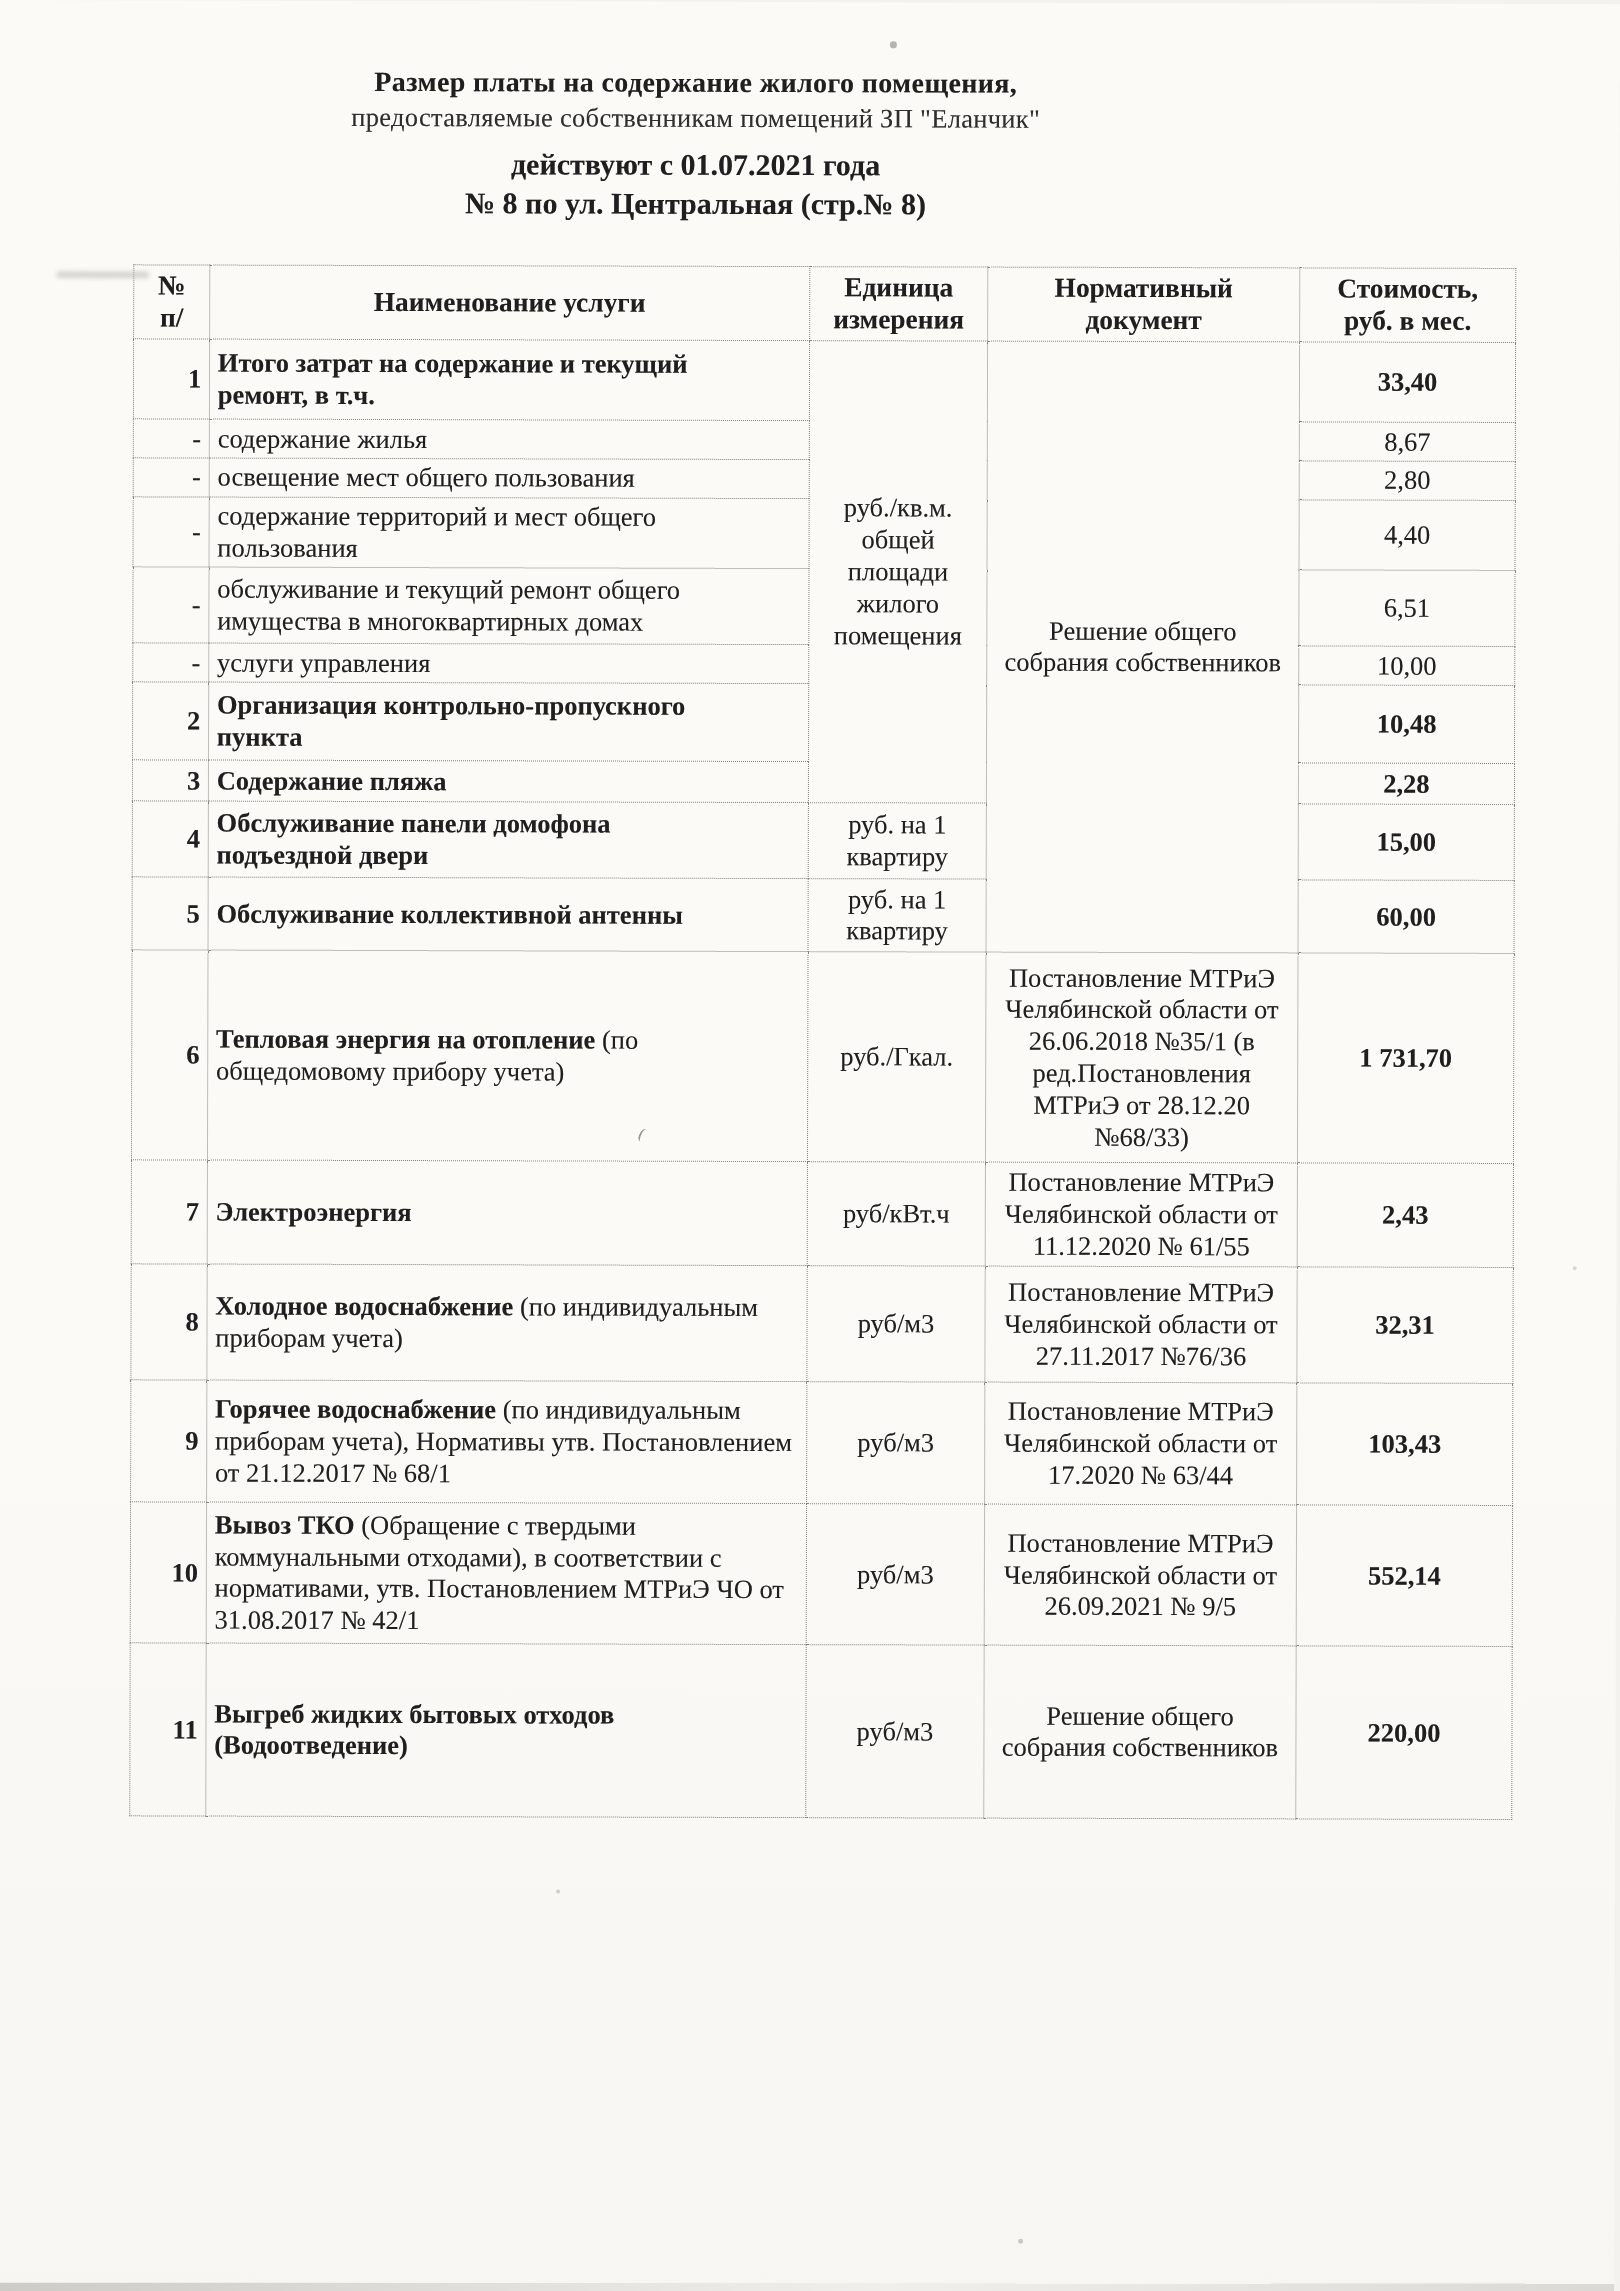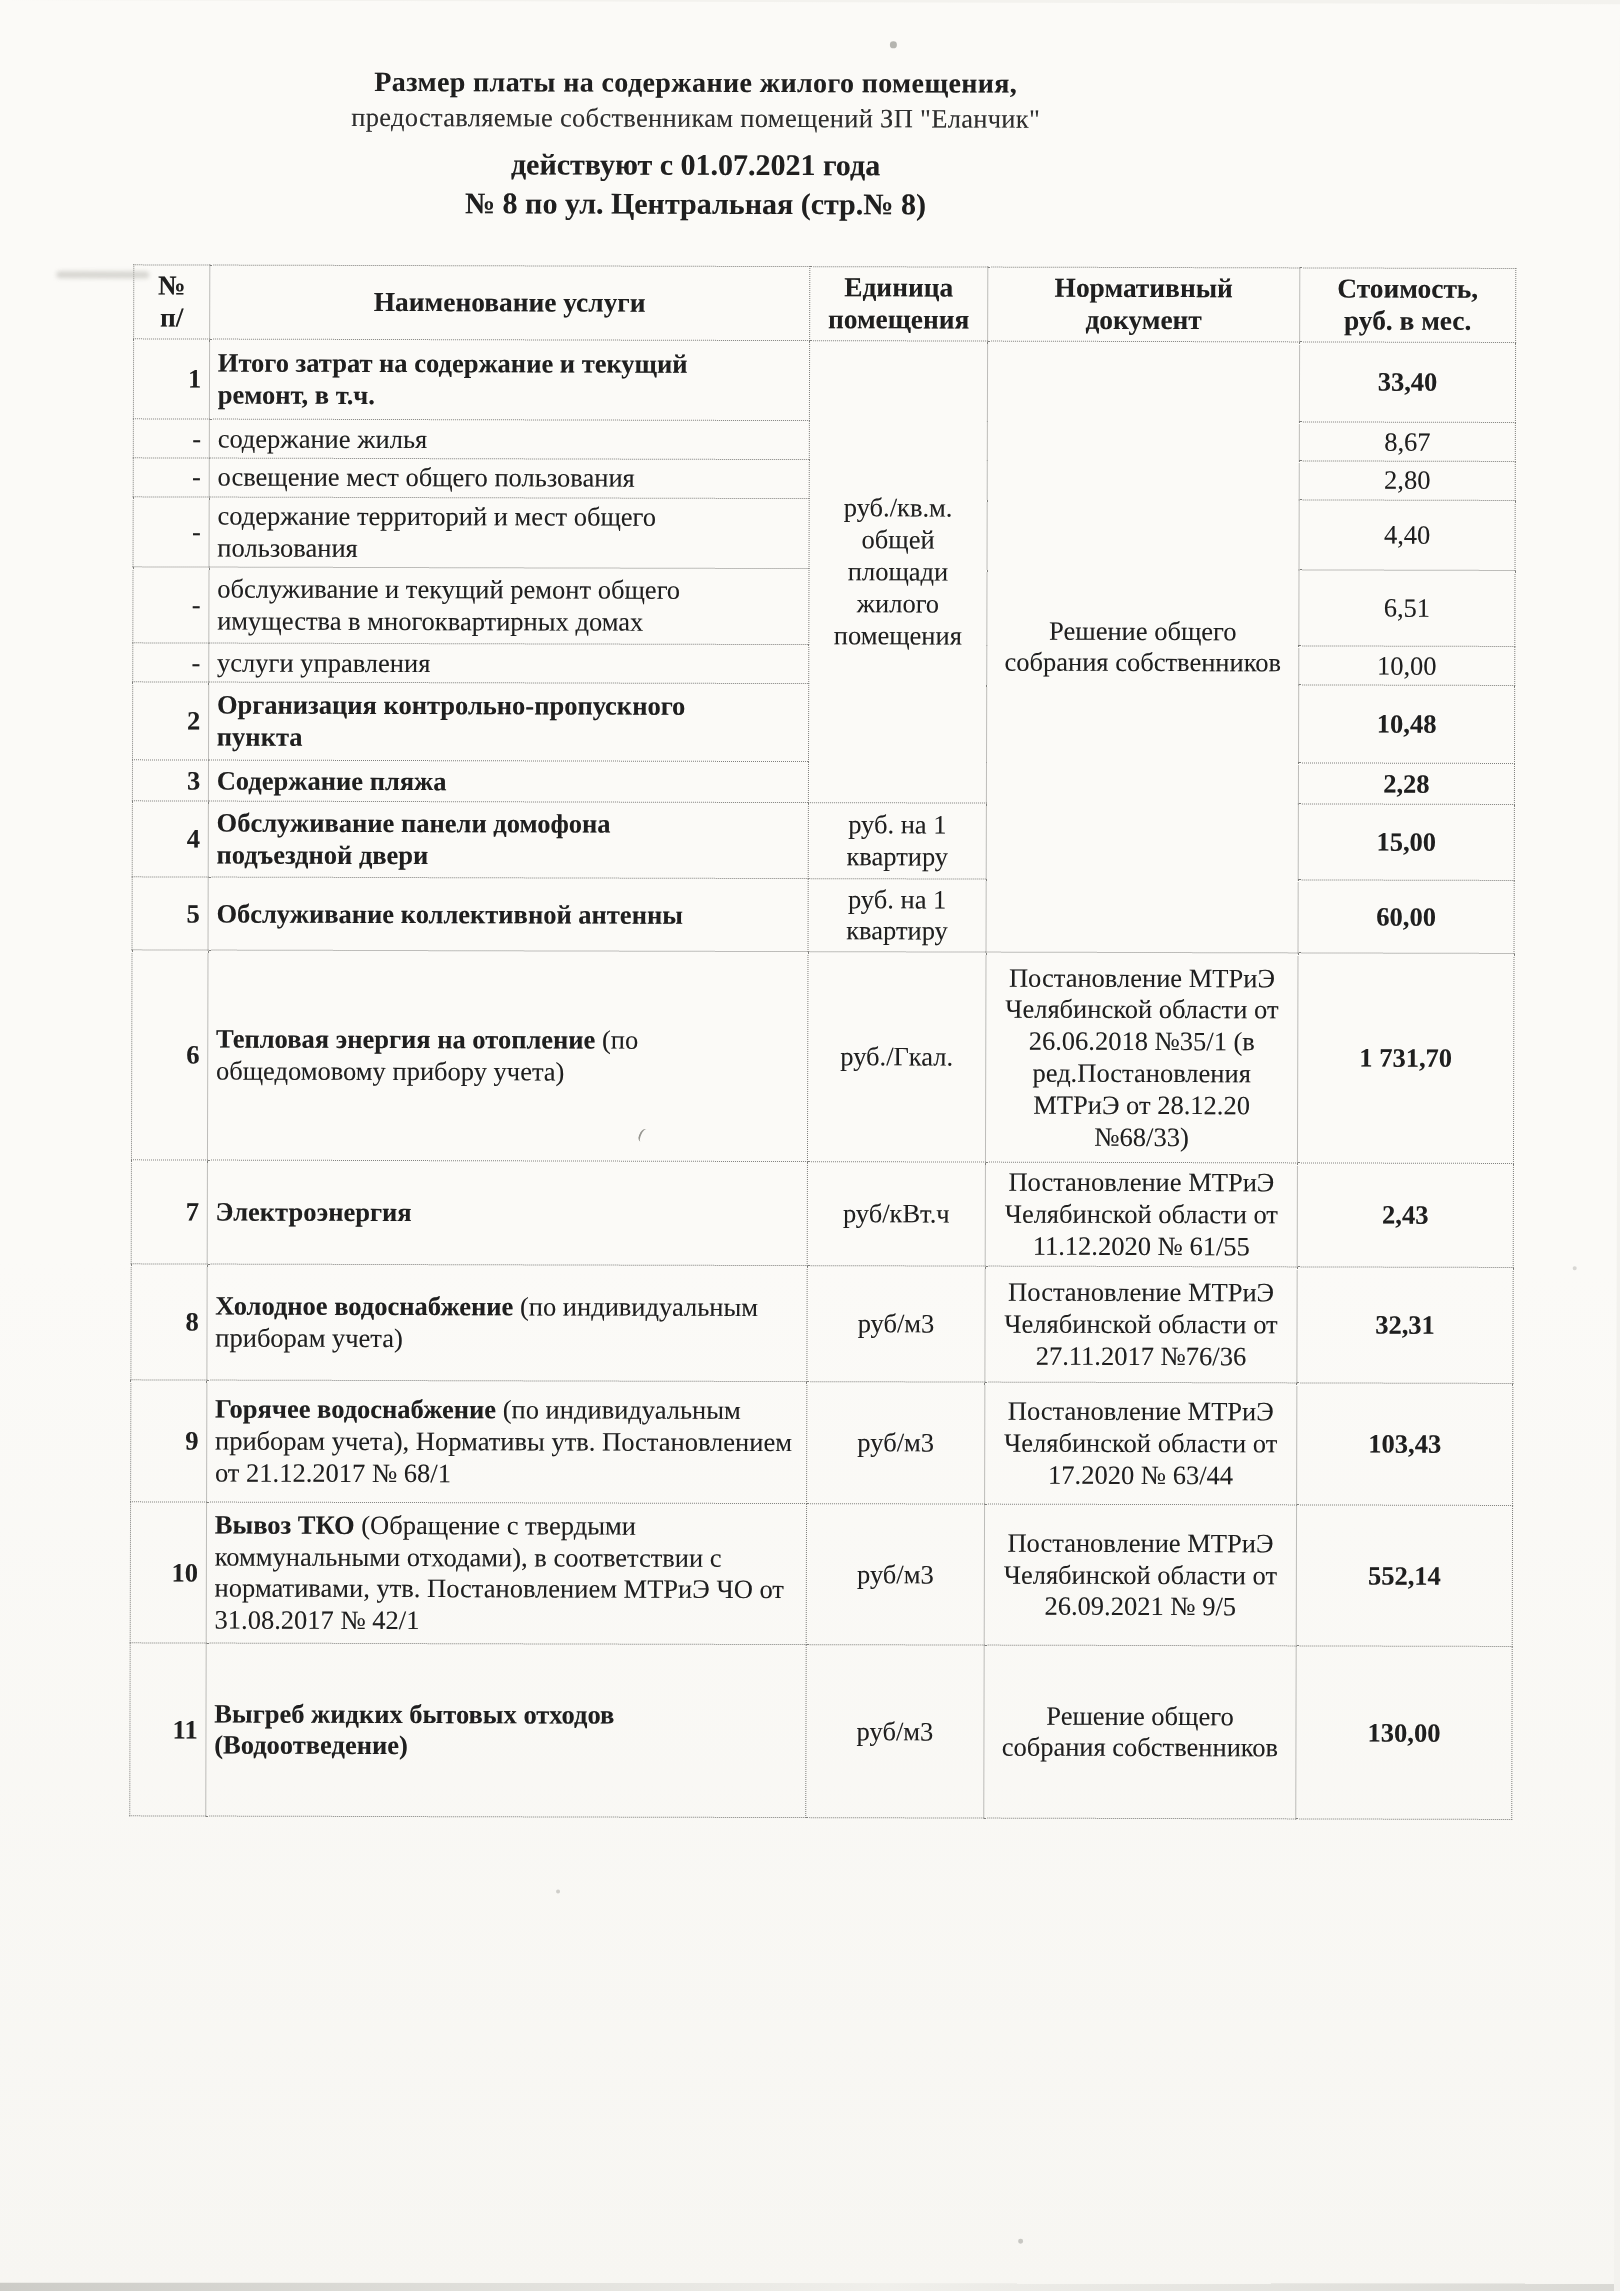--- a/index.html
+++ b/index.html
@@ -81,21 +81,21 @@
         <col style="width:312px">
         <col style="width:216px">
     </colgroup>
 
     <tbody>
         <tr style="height:74px">
       <th>№
 п/</th>
       <th>Наименование услуги</th>
       <th>Единица
-помещения</th>
+измерения</th>
       <th>Нормативный
 документ</th>
       <th>Стоимость,
 руб. в мес.</th>
     </tr>
 
     <tr style="height:80px">
       <td class="num b">1</td>
       <td class="name"><span class="b">Итого затрат на содержание и текущий
 ремонт, в т.ч.</span></td>
@@ -202,21 +202,21 @@
       <td class="ctr">Постановление МТРиЭ Челябинской области от 26.09.2021 № 9/5</td>
       <td class="ctr b">552,14</td>
     </tr>
 
     <tr style="height:173px">
       <td class="num b">11</td>
       <td class="name b">Выгреб жидких бытовых отходов
 (Водоотведение)</td>
       <td class="ctr">руб/м3</td>
       <td class="ctr">Решение общего собрания собственников</td>
-      <td class="ctr b">130,00</td>
+      <td class="ctr b">220,00</td>
     </tr>
   </tbody>
     </table>
 
   <div class="smudge"></div>
   <div class="mark-tick"></div>
   <div class="speck" style="left:890px;top:39px;width:6.9px;height:6.9px;opacity:.5"></div>
   <div class="speck" style="left:1024px;top:2236px;width:4.9px;height:4.9px;opacity:.35"></div>
   <div class="speck" style="left:561px;top:1888px;width:3.9px;height:3.9px;opacity:.3"></div>
   <div class="speck" style="left:1576px;top:1262px;width:3.9px;height:3.9px;opacity:.25"></div>

